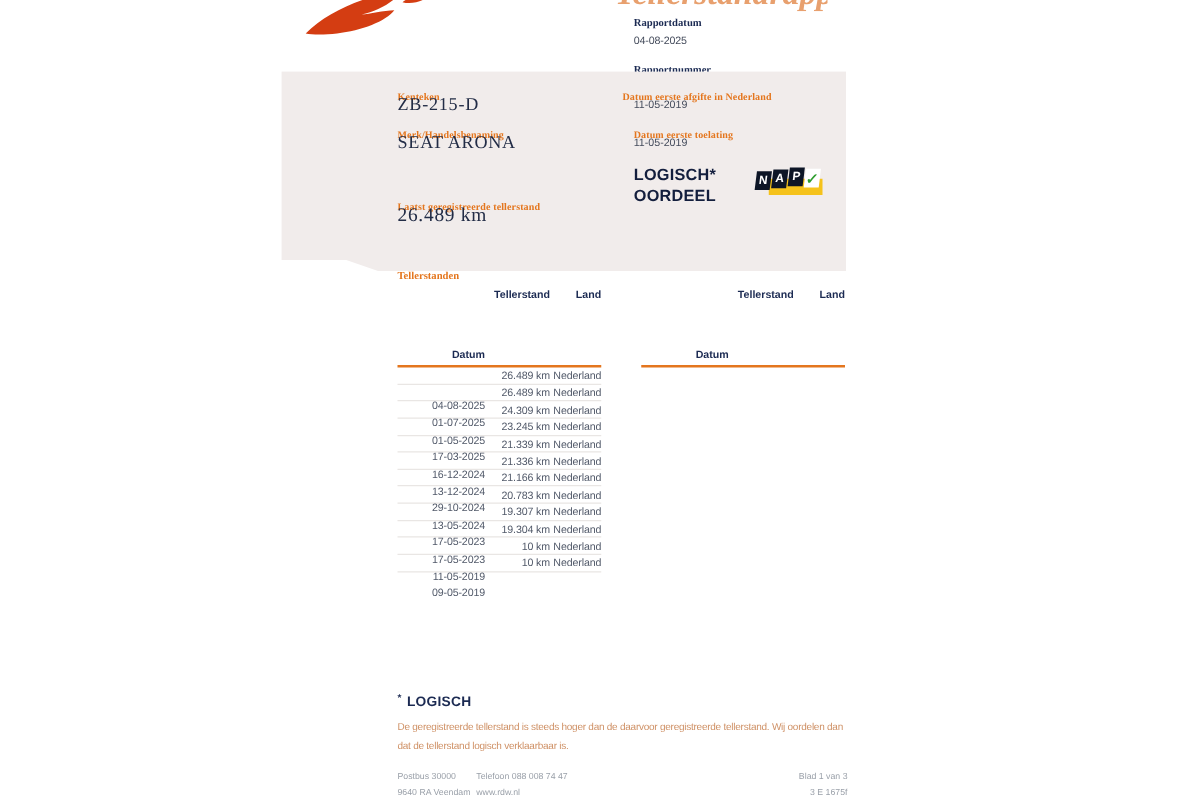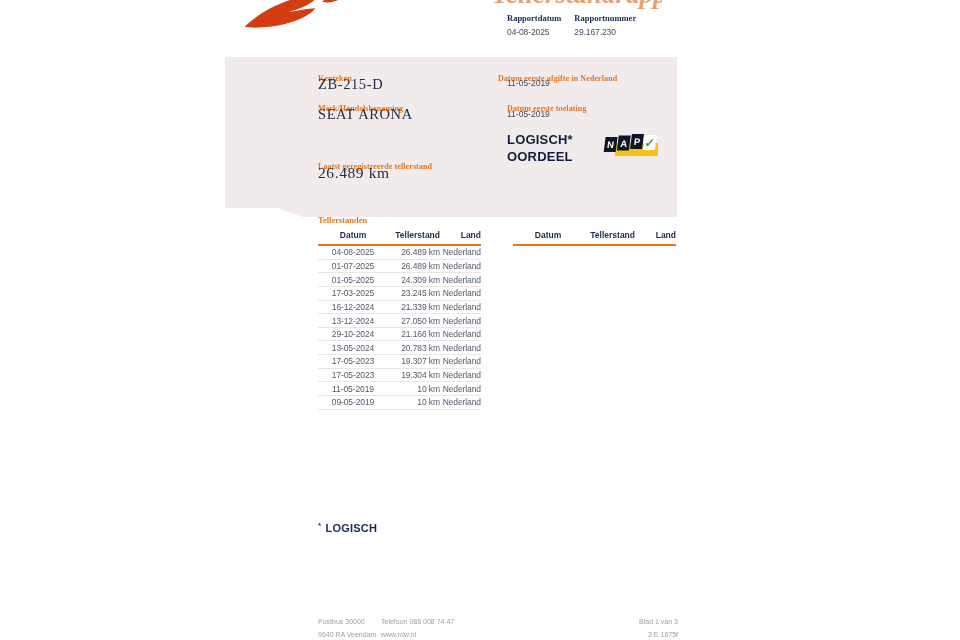--- a/index.html
+++ b/index.html
@@ -7,21 +7,21 @@
               font-family:"Liberation Sans", sans-serif; }
   .abs { position:absolute; }
 
   
   .title-crop { position:absolute; left:492px; top:0; width:170px; height:9px; overflow:hidden; }
   .title-crop span { display:block; font-family:"Liberation Serif", serif; font-style:italic; font-weight:bold;
                      font-size:27px; color:#e8a06e; transform:translateY(-21px); white-space:nowrap; }
   .flame-crop { position:absolute; left:243px; top:0; width:110px; height:29px; overflow:hidden; }
   .flame-crop svg { display:block; transform:translateY(-7px); }
 
-  .meta { position:absolute; left:507px; top:13px; display:flex; gap:13px; }
+  .meta { position:absolute; left:507px; top:13px; display:flex; gap:13px;flex-direction:column; }
   .meta .lbl { font-family:"Liberation Serif", serif; font-weight:bold; font-size:8.5px; color:#1b2a52; }
   .meta .val { font-size:8.5px; color:#454c5c; margin-top:4px; letter-spacing:-0.1px; }
 
   
   .panel { position:absolute; left:225px; top:57px; width:452px; height:160px; background:#f1eceb;
            clip-path:polygon(0 0,100% 0,100% 100%,78px 100%,52px calc(100% - 9px),0 calc(100% - 9px)); }
   .olabel { font-family:"Liberation Serif", serif; font-weight:bold; font-size:8px; color:#e4761e; letter-spacing:0.1px; }
   .serif-val { font-family:"Liberation Serif", serif; font-size:14.5px; color:#222c46; letter-spacing:0.6px; }
   .sans-val { font-size:8.5px; color:#454c5c; }
   .oordeel { font-weight:bold; font-size:13px; line-height:17px; color:#131e3d; letter-spacing:0.2px; }
@@ -38,27 +38,27 @@
 
   
   .tbl-heading { position:absolute; left:318px; top:215px; font-family:"Liberation Serif", serif;
                  font-weight:bold; font-size:8.5px; color:#e4761e;text-align:right; }
   .tgroup { position:absolute; top:230px; width:163px; }
   .tgroup.left { left:318px; } .tgroup.right { left:513px; }
   .thead { display:flex; font-weight:bold; font-size:8.5px; color:#1b2a52;
            padding-bottom:4px; border-bottom:2px solid #e4761e; }
   .trow { display:flex; height:13.65px; align-items:center; font-size:8.5px; color:#525a6a;
           border-bottom:1px solid #e9e6e4; letter-spacing:-0.1px; }
-  .c-datum { width:70px; text-align:center; }
+  .c-datum { width:70px; text-align:right;margin-top:48px; }
   .c-tell  { width:52px; text-align:right; }
   .c-land  { flex:1; text-align:right; }
 
   
   .footnote { position:absolute; left:318px; top:518px; width:362px; }
-  .fn-head { color:#1b2a52; }
+  .fn-head { color:#1b2a52;margin-top:34px; }
   .fn-head .marker { font-weight:bold; font-size:8px; vertical-align:4px; }
   .fn-head .title { font-weight:bold; font-size:11px; letter-spacing:0.2px; }
   .fn-text { margin-top:5px; font-size:8px; letter-spacing:-0.2px; line-height:14.5px; color:#cf9166; }
 
   
   .footer-col { position:absolute; top:615px; font-size:7px; line-height:13px; color:#9aa0a9; }
   .fc1 { left:318px; } .fc2 { left:381px; }
   .fc3 { right:282px; text-align:right; }
 </style>
 </head>
@@ -160,21 +160,21 @@
   </div>
 
   <div class="trow">
     <span class="c-datum">16-12-2024</span>
     <span class="c-tell">21.339 km</span>
     <span class="c-land">Nederland</span>
   </div>
 
   <div class="trow">
     <span class="c-datum">13-12-2024</span>
-    <span class="c-tell">27.050 km</span>
+    <span class="c-tell">21.336 km</span>
     <span class="c-land">Nederland</span>
   </div>
 
   <div class="trow">
     <span class="c-datum">29-10-2024</span>
     <span class="c-tell">21.166 km</span>
     <span class="c-land">Nederland</span>
   </div>
 
   <div class="trow">
@@ -215,20 +215,21 @@
     <span class="c-tell">Tellerstand</span>
     <span class="c-land">Land</span>
   </div>
 </div>
 
 <div class="footnote">
   <div class="fn-head">
     <span class="marker">*</span>
     <span class="title">LOGISCH</span>
   </div>
+  <div class="fn-text">De geregistreerde tellerstand is steeds hoger dan de daarvoor geregistreerde tellerstand. Wij oordelen dan dat de tellerstand logisch verklaarbaar is.</div>
 </div>
 
 <div class="footer-col fc1">
   <div>Postbus 30000</div>
   <div>9640 RA Veendam</div>
 </div>
 <div class="footer-col fc2">
   <div>Telefoon 088 008 74 47</div>
   <div>www.rdw.nl</div>
 </div>

